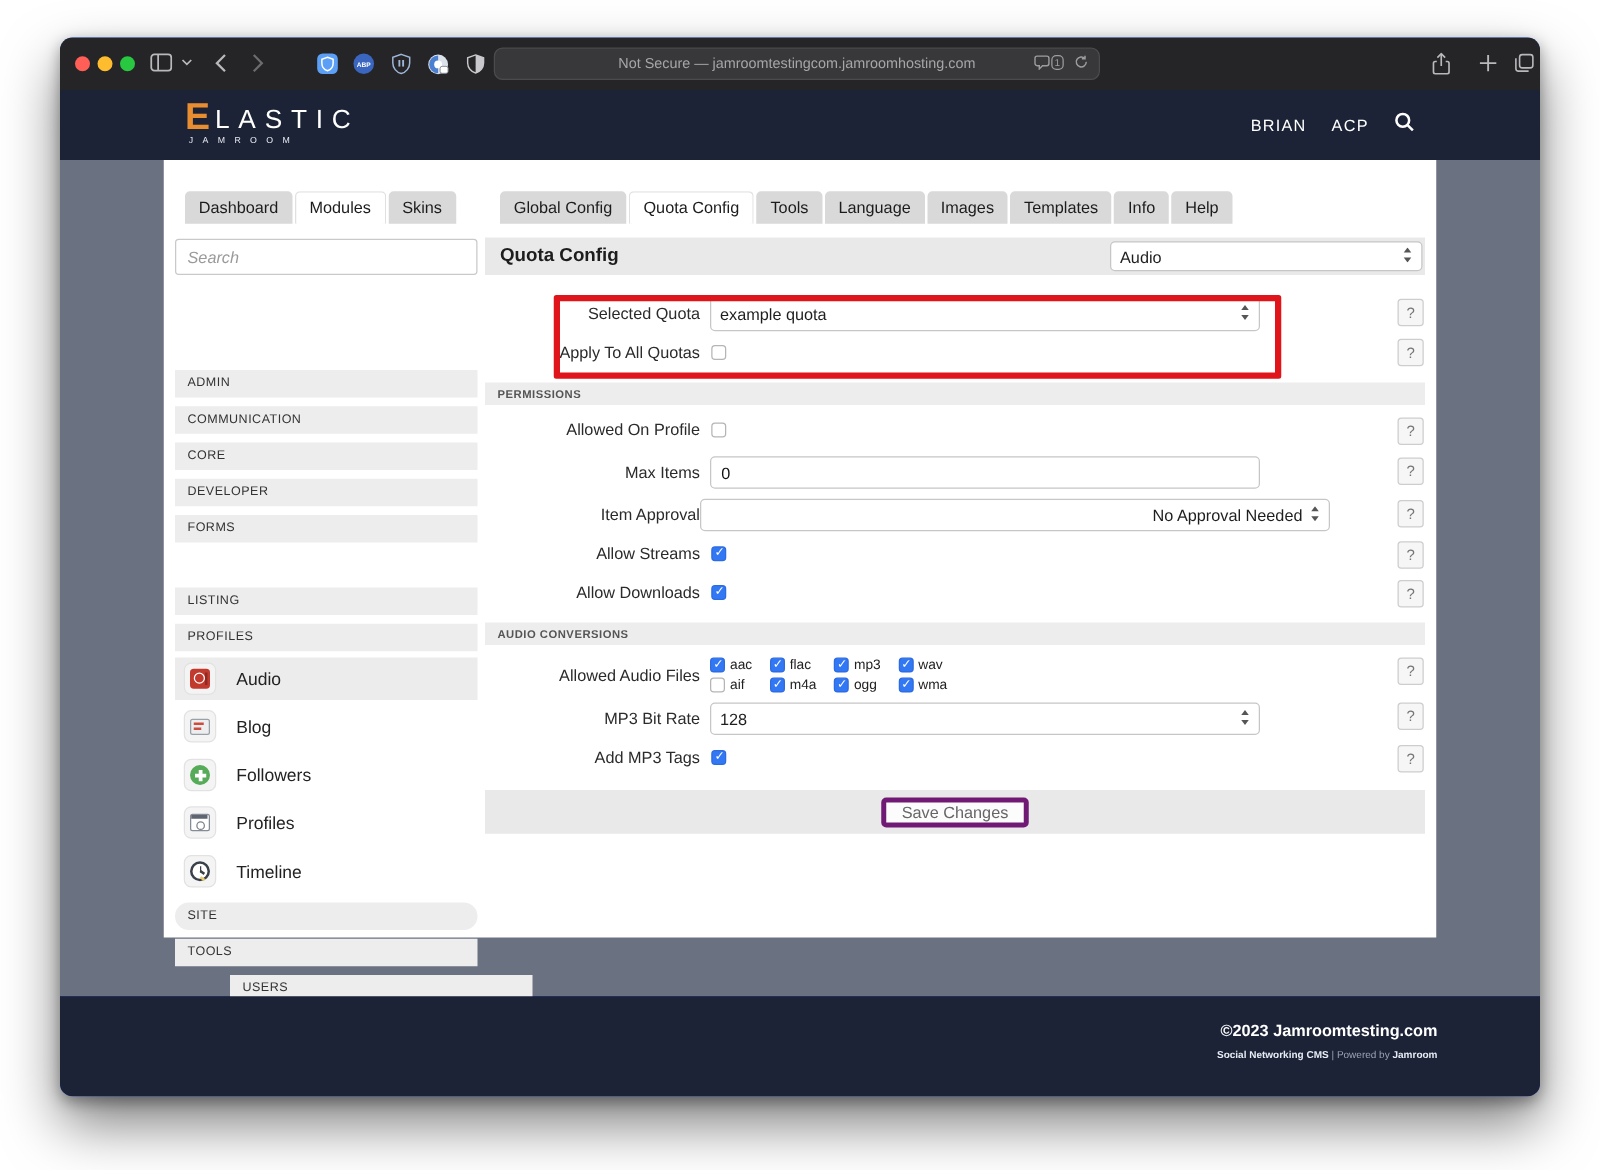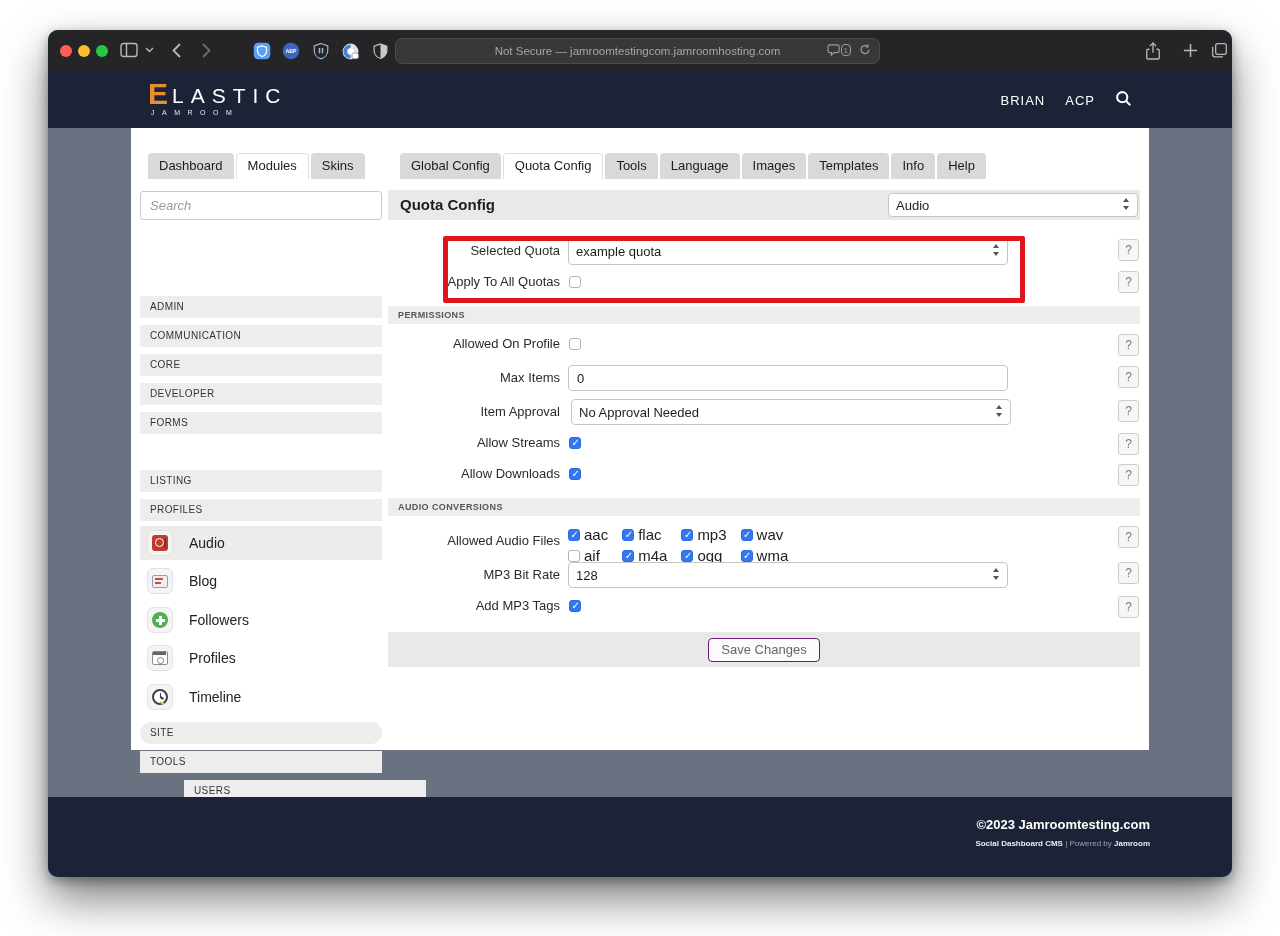--- a/index.html
+++ b/index.html
@@ -92,28 +92,28 @@
   .tinput { position:absolute; left:180px; width:440px; height:26px; border:1px solid #c6c6c6; border-radius:4px;
     padding:0 8px; font-size:13px; color:#111; font-family:"Liberation Sans",sans-serif; outline:none; }
 
   .cb { display:inline-block; width:12px; height:12px; border:1px solid #b5b5b5; border-radius:3px; background:#fff;
     position:relative; cursor:pointer; flex:none; }
   .cb.checked { background:#3277f3; border-color:#2c6be0; }
   .cb.checked::after { content:"✓"; position:absolute; left:1.5px; top:-1px; color:#fff; font-size:10px;
     font-family:"DejaVu Sans",sans-serif; }
 
   .cbgrid { position:absolute; left:180px; display:grid; grid-template-columns:repeat(4,auto); column-gap:14px; row-gap:4px; }
-  .cbitem { display:flex; align-items:center; gap:4px; font-size:15px; color:#222; }
+  .cbitem { display:flex; align-items:center; gap:4px; font-size:11px; color:#222; }
 
   .redbox { position:absolute; left:55px; top:46px; width:582px; height:67px; border:5px solid #e0151b;
     border-radius:2px; pointer-events:none; z-index:5; }
 
   .save-band { position:absolute; left:0; top:442px; width:752px; height:35px; background:#e9e9e9;
     display:flex; align-items:center; justify-content:center; }
-  .btn-save { height:24px; padding:0 12px; background:#fcfcfc; border:1px solid #701a75; border-radius:4px;
+  .btn-save { height:24px; padding:0 12px; background:#fcfcfc; border:4px solid #701a75; border-radius:4px;
     color:#666; font-size:13px; cursor:pointer; font-family:"Liberation Sans",sans-serif; }
 
   
   .footer { position:absolute; left:0; top:767px; width:100%; height:80px; background:#1c2337; }
   .f-big { position:absolute; right:82px; top:20px; color:#fff; font-size:13px; font-weight:bold; }
   .f-small { position:absolute; right:82px; top:42px; color:#9aa2b5; font-size:8px; }
   .f-small b { color:#e9ecf3; }
 </style>
 </head>
 <body>
@@ -345,21 +345,21 @@
 
         <span class="flabel" style="top:146px; line-height:16px;">Allowed On Profile</span>
         <span class="cb" style="position:absolute; left:181px; top:148px;"></span>
         <span class="help" style="top:144px;">?</span>
 
         <span class="flabel" style="top:175px; line-height:26px;">Max Items</span>
         <input class="tinput" style="top: 175px;" type="text" value="0">
         <span class="help" style="top:176px;">?</span>
 
         <span class="flabel" style="top:209px; line-height:26px;">Item Approval</span>
-        <div class="select" style="position:absolute; left:183px; top:209px; width:440px; height:26px;">
+        <div class="select" style="position:absolute; left:172px; top:209px; width:504px; height:26px;justify-content:flex-end;">
           <span>No Approval Needed</span>
           <span class="stepper">
             <svg width="8" height="12" viewBox="0 0 8 12" fill="#555">
                 <path d="M4 0l3 4H1z"></path>
                 <path d="M4 12L1 8h6z"></path>
               </svg>
           </span>
         </div>
         <span class="help" style="top:210px;">?</span>
 
@@ -430,20 +430,20 @@
           <button class="btn-save">Save Changes</button>
         </div>
 
       </div>
     </div>
   </div>
 
   <div class="footer">
     <div class="f-big">©2023 Jamroomtesting.com</div>
     <div class="f-small">
-      <b>Social Dashboard CMS</b>
+      <b>Social Networking CMS</b>
       <span>|</span>
       <span>Powered by</span>
       <b>Jamroom</b>
     </div>
   </div>
 
 </div>
 
 </body></html>

